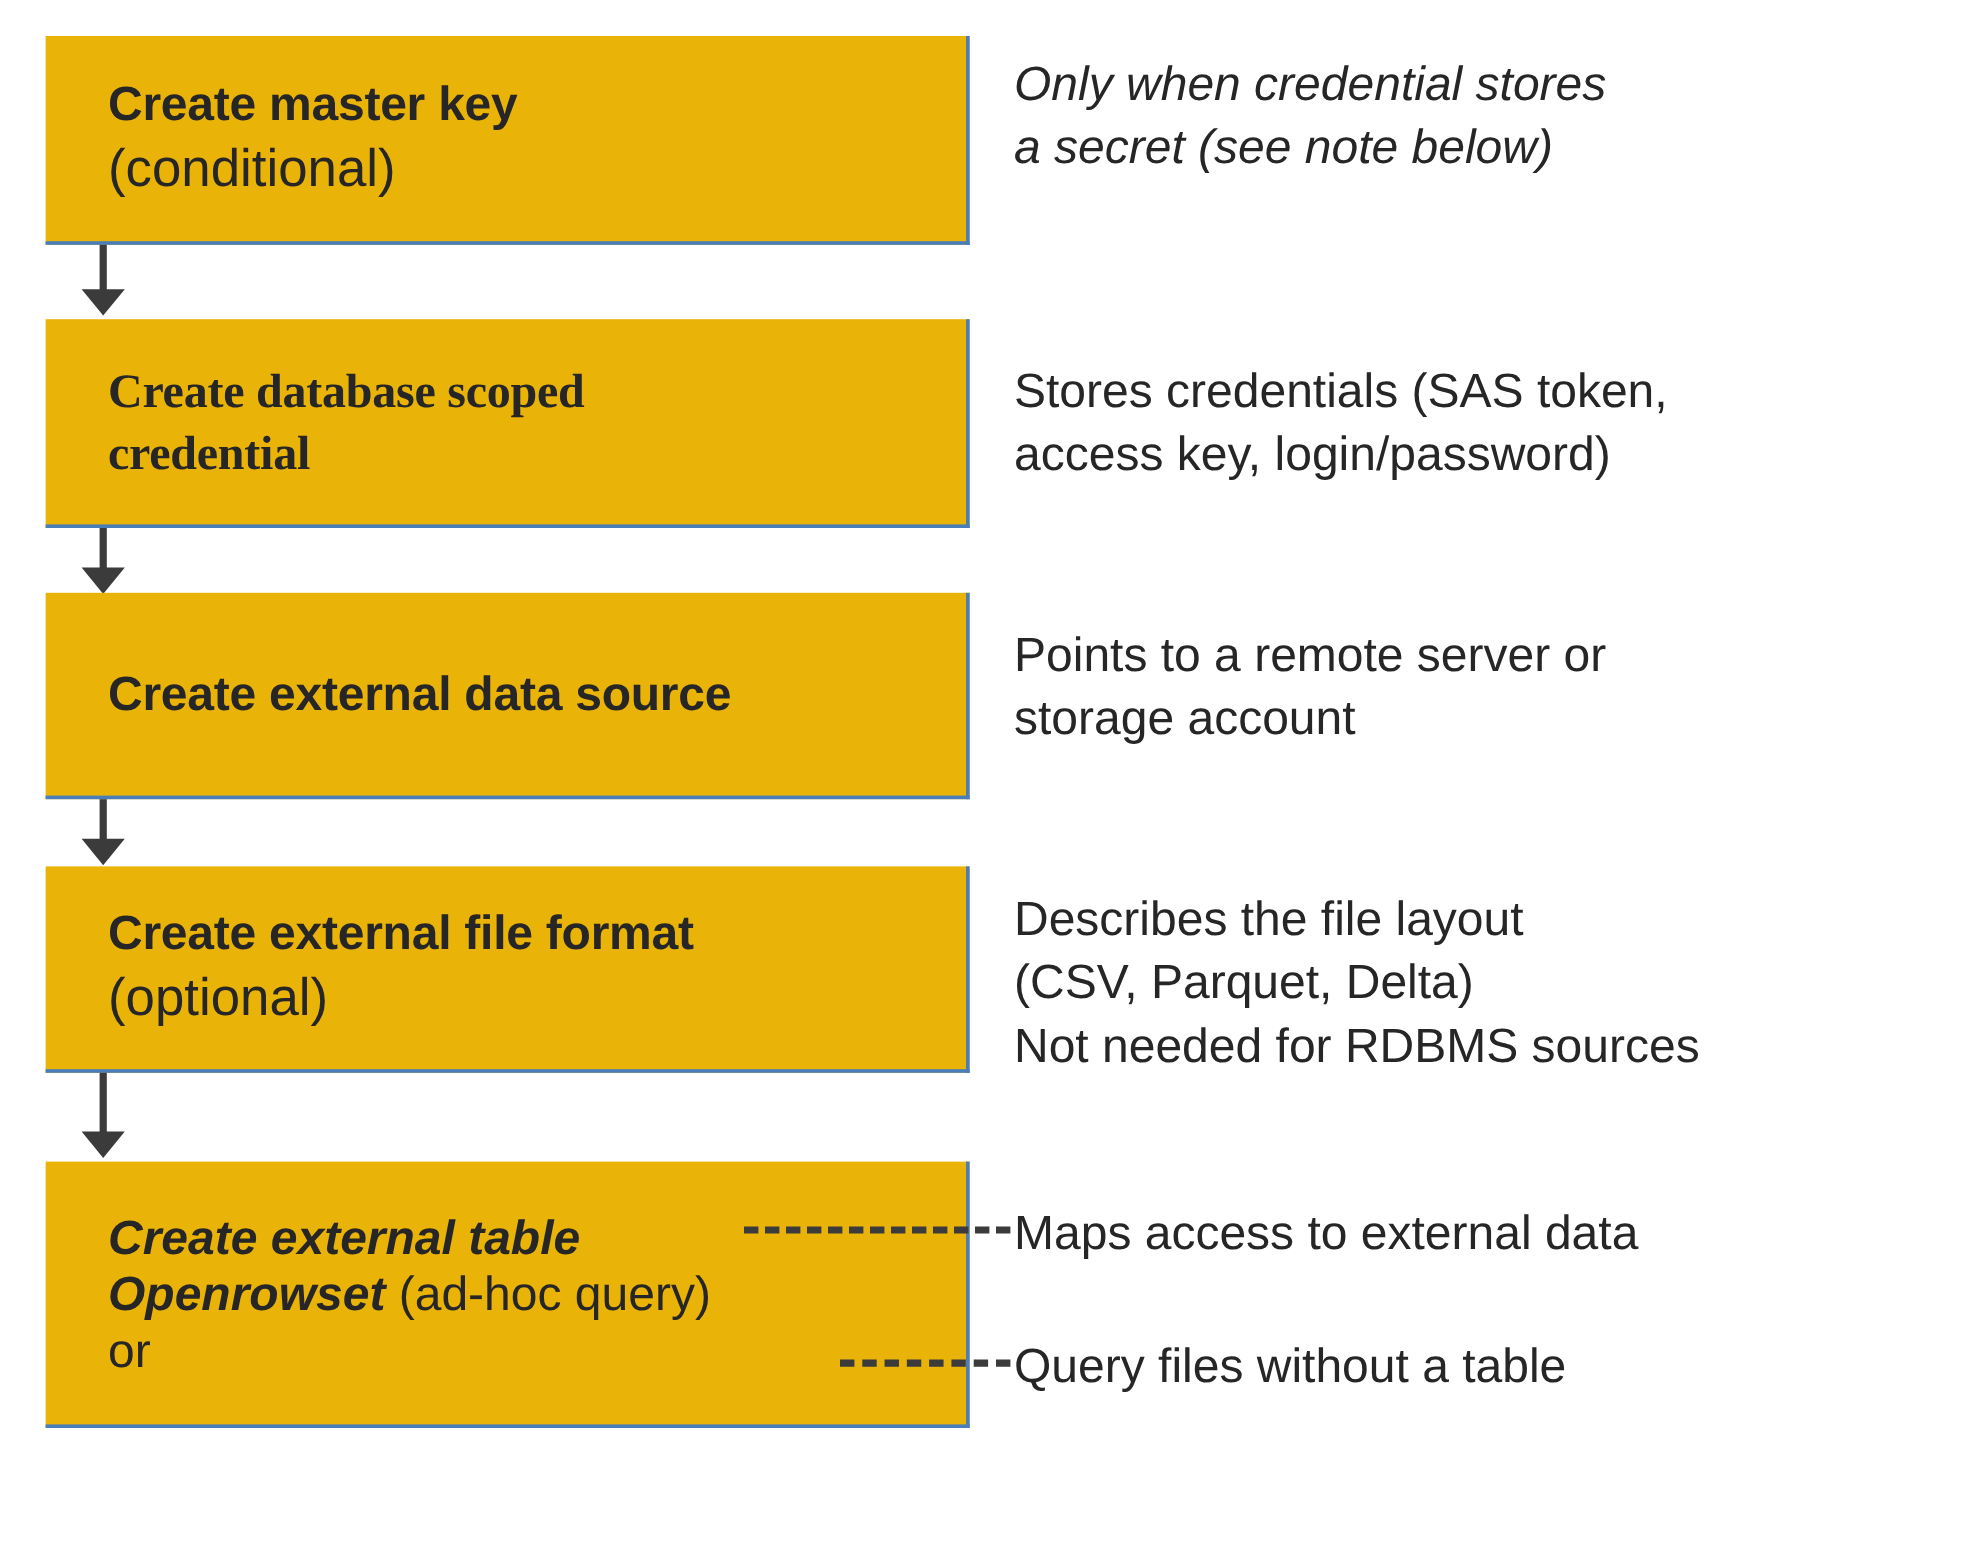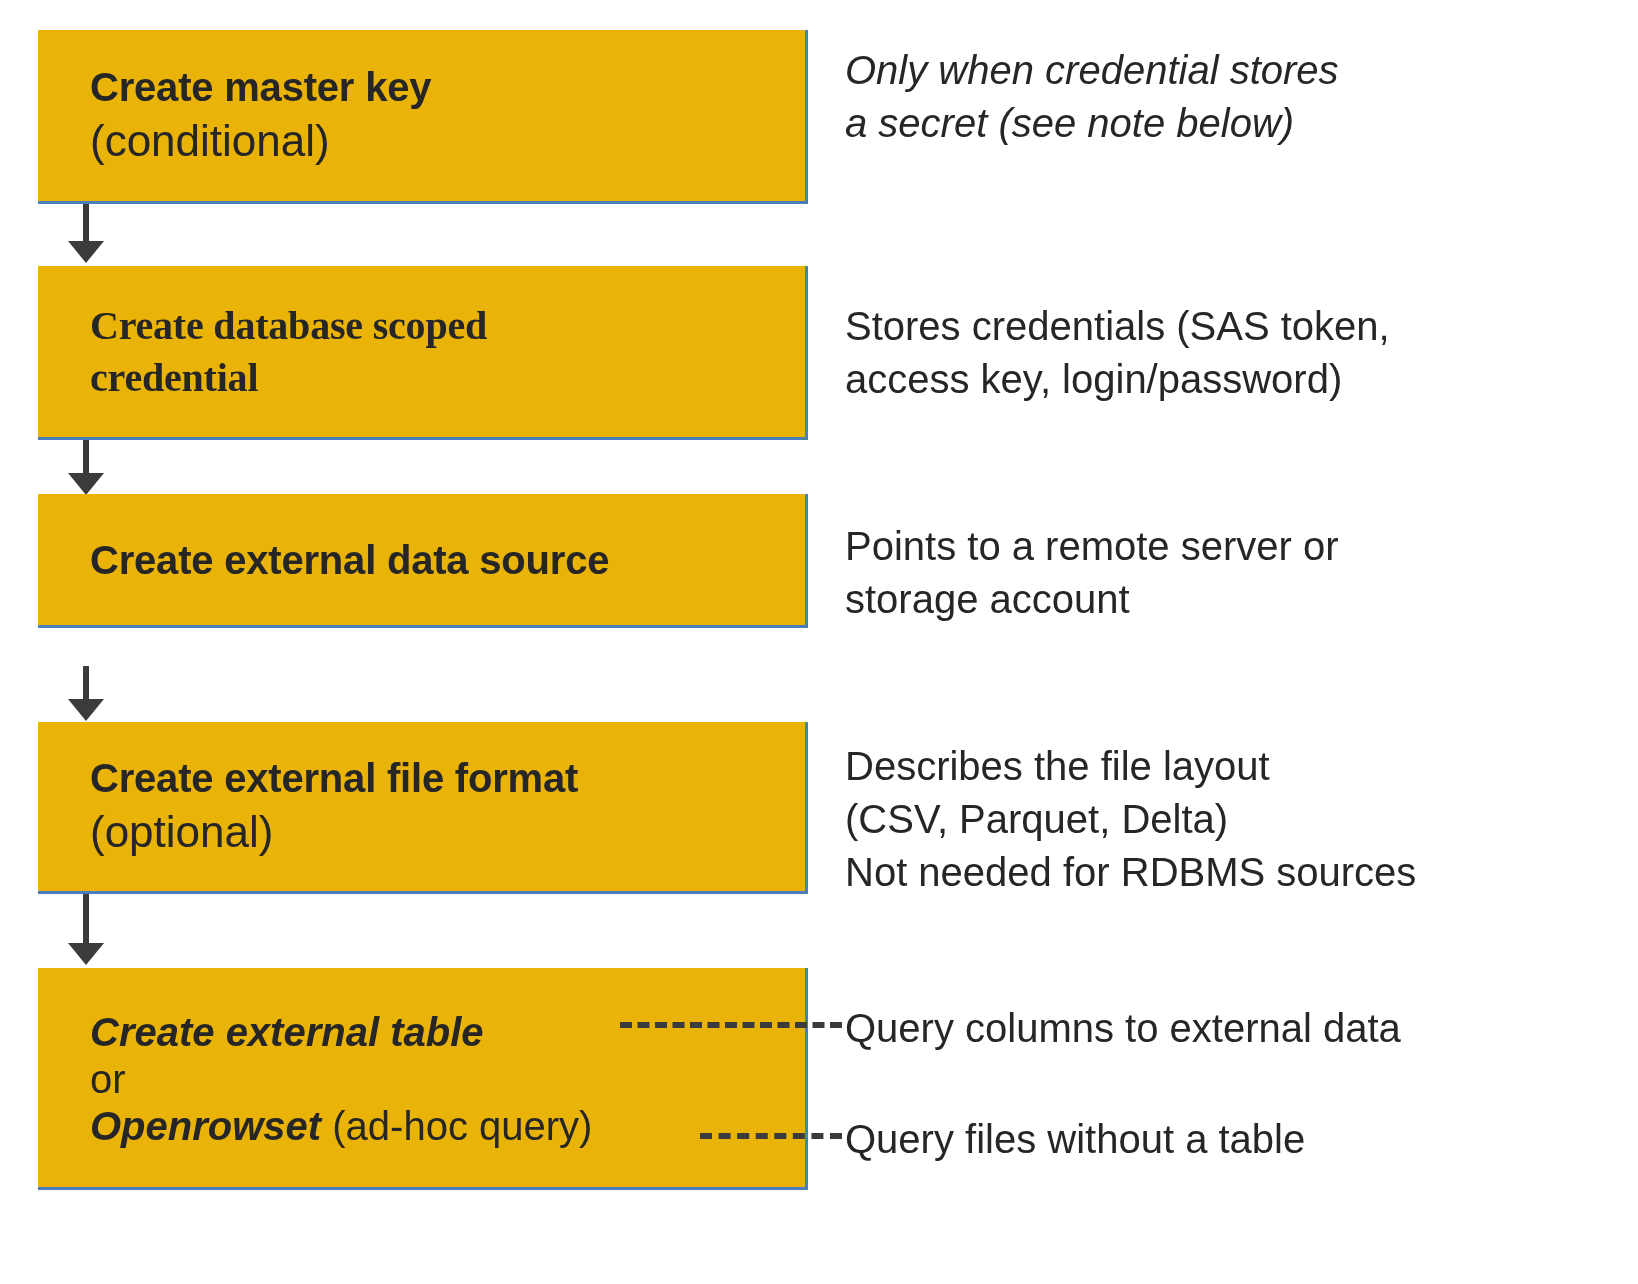--- a/index.html
+++ b/index.html
@@ -46,21 +46,21 @@
   .step-sub {
     font-weight: normal;
     font-size: 44px;
     line-height: 1.28;
     color: #262626;
   }
 
   
   #box-master-key      { top: 30px;   height: 174px; }
   #box-scoped-cred     { top: 266px;  height: 174px; font-family: Liberation Serif, serif; }
-  #box-data-source     { top: 494px;  height: 134px; }
+  #box-data-source     { top: 494px;  height: 172px; }
   #box-file-format     { top: 722px;  height: 172px; }
   #box-external-table  { top: 968px;  height: 222px; }
 
   #box-data-source .step-title { line-height: 1.1; }
 
   
   .final-rows { display: block; }
   .final-row  { white-space: nowrap; }
   .final-row .bold { font-weight: bold; font-size: 40px; font-style: italic; }
   .final-row .plain { font-weight: normal; font-size: 40px; }
@@ -157,28 +157,28 @@
 (CSV, Parquet, Delta)
 Not needed for RDBMS sources</div>
 
   <div class="arrow" id="arrow-4"></div>
 
   <div class="step-box" id="box-external-table">
     <div class="final-rows">
       <div class="final-row row-table">
         <span class="bold">Create external table</span>
       </div>
+      <div class="final-row row-openrow">
+        <span class="bold">Openrowset</span><span class="plain"> (ad-hoc query)</span>
+      </div>
       <div class="final-row row-or">
         <span class="plain">or</span>
-      </div>
-      <div class="final-row row-openrow">
-        <span class="bold">Openrowset</span><span class="plain"> (ad-hoc query)</span>
       </div>
     </div>
   </div>
 
   <div class="leader" id="leader-table"></div>
-  <div class="desc" id="desc-maps-columns">Query columns to external data</div>
+  <div class="desc" id="desc-maps-columns">Maps access to external data</div>
 
   <div class="leader" id="leader-openrow"></div>
   <div class="desc" id="desc-query-files">Query files without a table</div>
 
 </div>
 
 </body></html>

